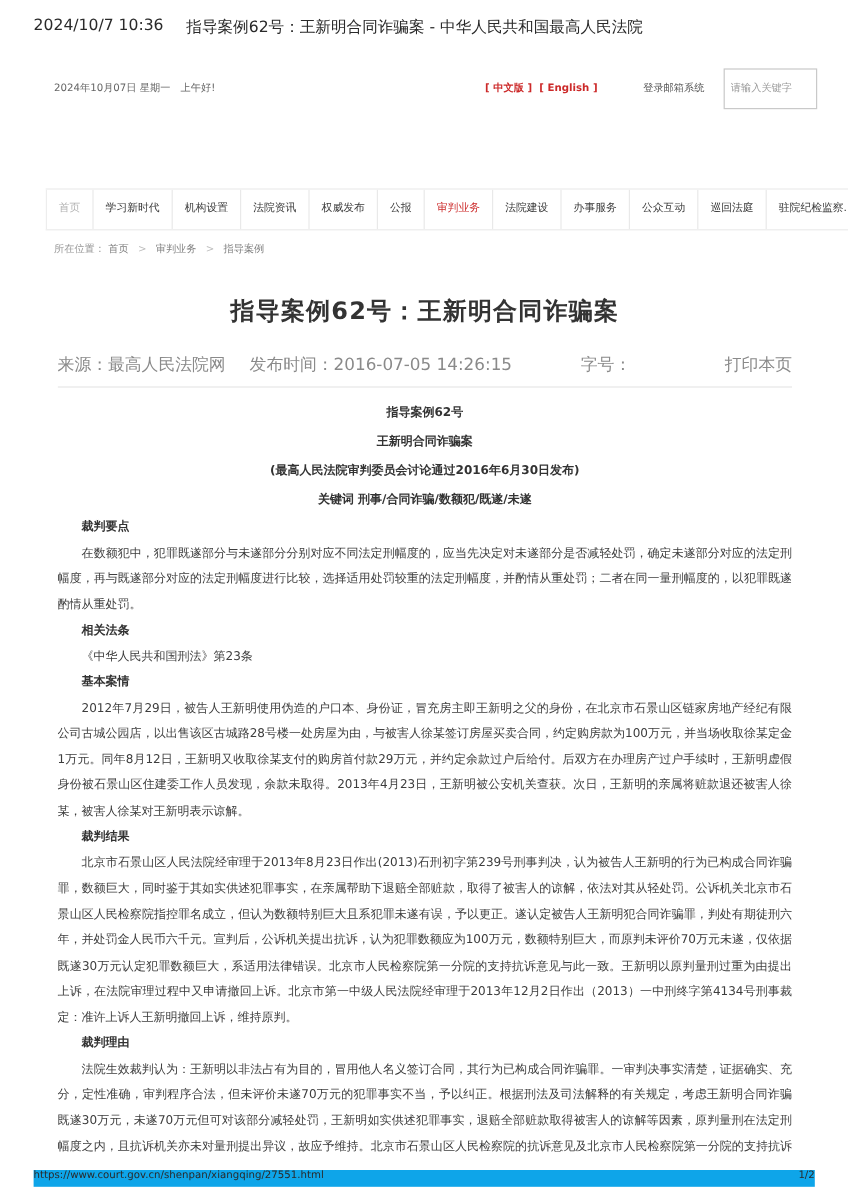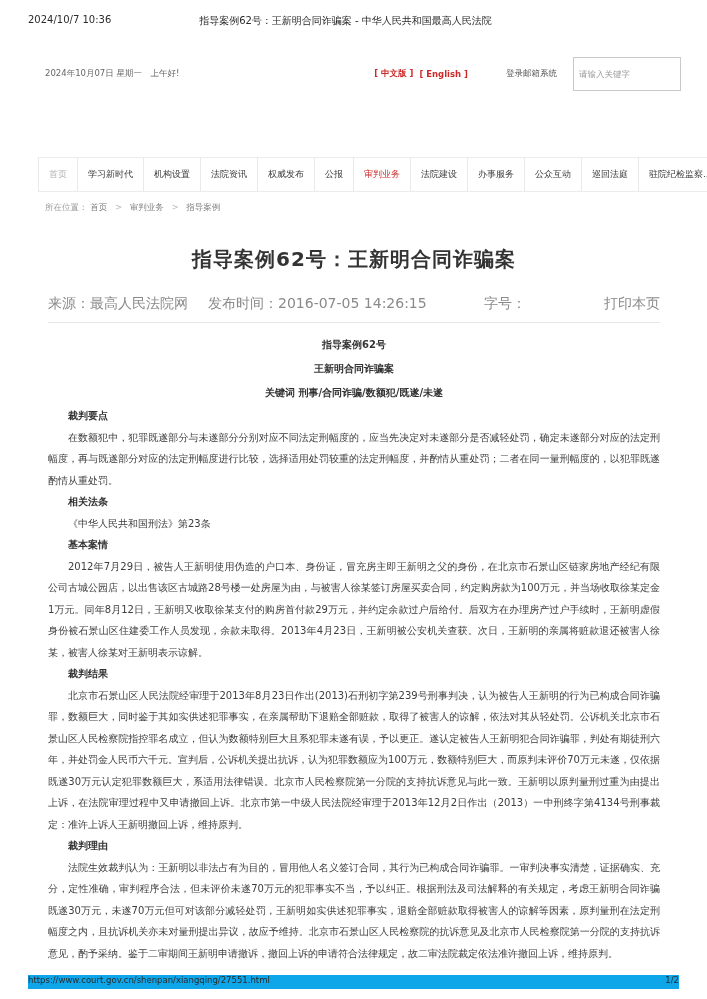--- a/index.html
+++ b/index.html
@@ -2,34 +2,34 @@
 <html><head>
 <meta charset="utf-8">
 <style>
   * { margin:0; padding:0; box-sizing:border-box; }
   html,body { background:#ffffff; }
   body {
     width:707px; height:999px; position:relative; overflow:hidden;
     font-family:"DejaVu Sans","Liberation Sans",sans-serif; color:#333;
   }
   
-  .print-header { position:absolute; top:14px; left:28px; right:44px; height:14px; font-size:10px; color:#2a2a2a; }
+  .print-header { position:absolute; top:14px; left:28px; right:44px; height:14px; font-size:13px; color:#2a2a2a; }
   .ph-time  { position:absolute; left:0; top:0; }
   .ph-title { display:block; text-align:center; }
   .print-footer { position:absolute; left:28px; right:28px; bottom:10px; height:14px;
                   font-size:8.5px; color:#2a2a2a; display:flex; justify-content:space-between;
                   background:#0ea5e9; z-index:5; }
   
   .site-header { position:absolute; top:64px; left:45px; right:26px; height:20px;
                  display:flex; justify-content:space-between; align-items:center; font-size:8.5px;gap:16px; }
   .greeting { color:#666; }
   .header-right { display:flex; align-items:center; }
   .lang-link { color:#cc2929; font-weight:bold; margin-left:6px; cursor:pointer; }
   .mail-login { color:#555; margin:0 16px 0 38px; cursor:pointer; }
-  .search-input { width:108px; height:18px; border:1px solid #c9c9c9; background:#fff;
+  .search-input { width:78px; height:18px; border:1px solid #c9c9c9; background:#fff;
                   font-size:8.5px; padding:16px 5px; color:#333; outline:none;
                   font-family:"DejaVu Sans","Liberation Sans",sans-serif; }
   .search-input::placeholder { color:#999; }
   
   .nav { position:absolute; top:157px; left:38px; width:669px; height:35px;
          display:flex; overflow:hidden; border-top:1px solid #ececec; border-bottom:1px solid #ececec; }
   .nav-item { flex:0 0 auto; padding:0 10px; font-size:9px; line-height:33px; color:#3a3a3a;
               border-right:1px solid #e9e9e9; white-space:nowrap; cursor:pointer; }
   .nav-item:first-child { border-left:1px solid #e9e9e9; }
   .nav-item.muted  { color:#b3b3b3; }
@@ -104,20 +104,21 @@
     <span class="meta-right">
       <span>字号：</span>
       <span class="print-link">打印本页</span>
     </span>
   </div>
 
   <div class="body">
     <div class="headnote">
       <p>指导案例62号</p>
       <p>王新明合同诈骗案</p>
+      <p>(最高人民法院审判委员会讨论通过2016年6月30日发布)</p>
       <p>关键词 刑事/合同诈骗/数额犯/既遂/未遂</p>
     </div>
 
     <div class="section">
       <p class="sec-heading">裁判要点</p>
       <p class="para">在数额犯中，犯罪既遂部分与未遂部分分别对应不同法定刑幅度的，应当先决定对未遂部分是否减轻处罚，确定未遂部分对应的法定刑幅度，再与既遂部分对应的法定刑幅度进行比较，选择适用处罚较重的法定刑幅度，并酌情从重处罚；二者在同一量刑幅度的，以犯罪既遂酌情从重处罚。</p>
     </div>
 
     <div class="section">
       <p class="sec-heading">相关法条</p>

